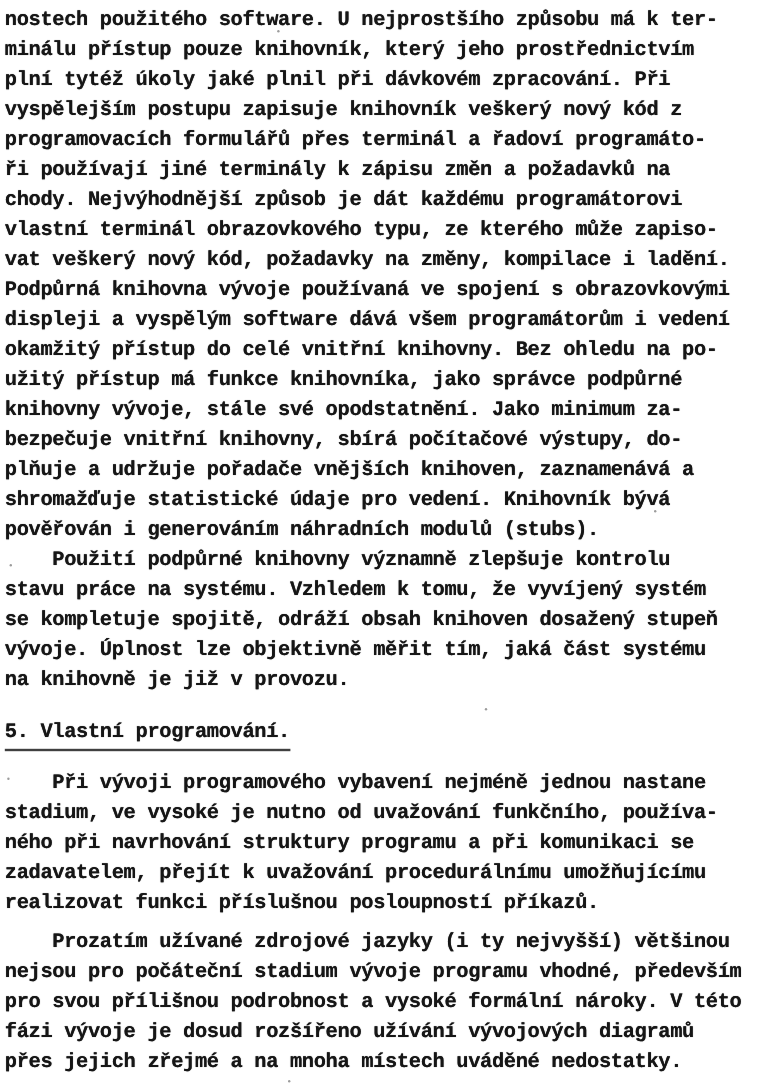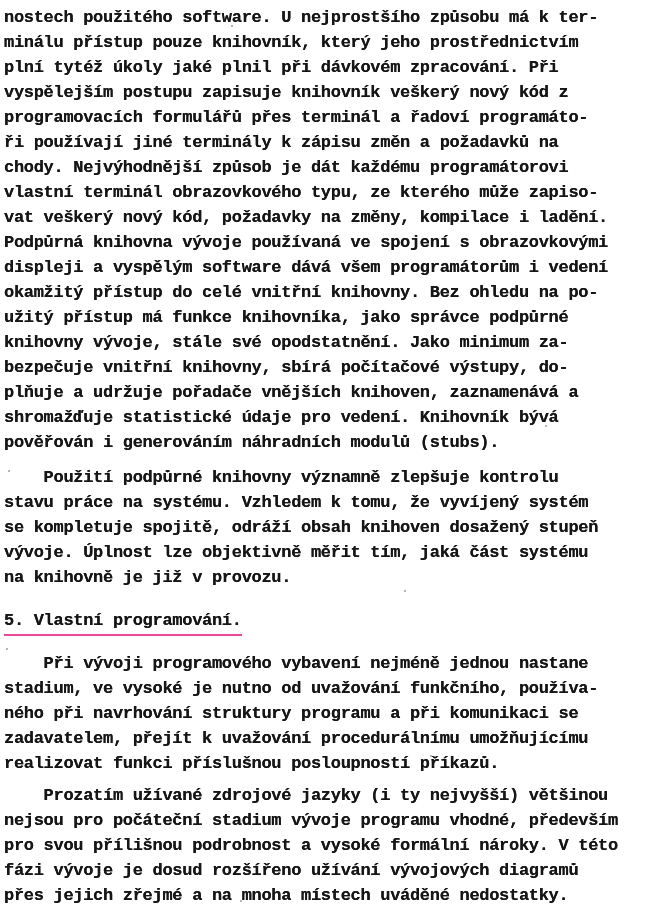--- a/index.html
+++ b/index.html
@@ -26,35 +26,34 @@
     line-height: 25px;
     letter-spacing: -0.3px;
     color: #161616;
   }
   .para {
     white-space: pre;
     margin: 0;
     text-shadow: 0 0 0.6px #222;
   }
   .para + .para {
-    margin-top: 10px;
   }
   .para.tight {
     margin-top: 7px;
   }
   .heading {
     margin: 18px 0 15px 0;
     font-size: 17px;
     line-height: 25px;
     font-weight: bold;
     text-shadow: 0 0 0.6px #222;
   }
   .heading .underline {
     display: inline-block;
-    border-bottom: 2px solid #ec4899;
+    border-bottom: 2px solid #404040;
     padding-bottom: 1px;
   }
   
   .speck {
     position: absolute;
     background: #4a4a4a;
     border-radius: 50%;
     opacity: 0.55;
   }
   .s1 { left: 231px; top: 25px;  width: 2px; height: 2px; }

